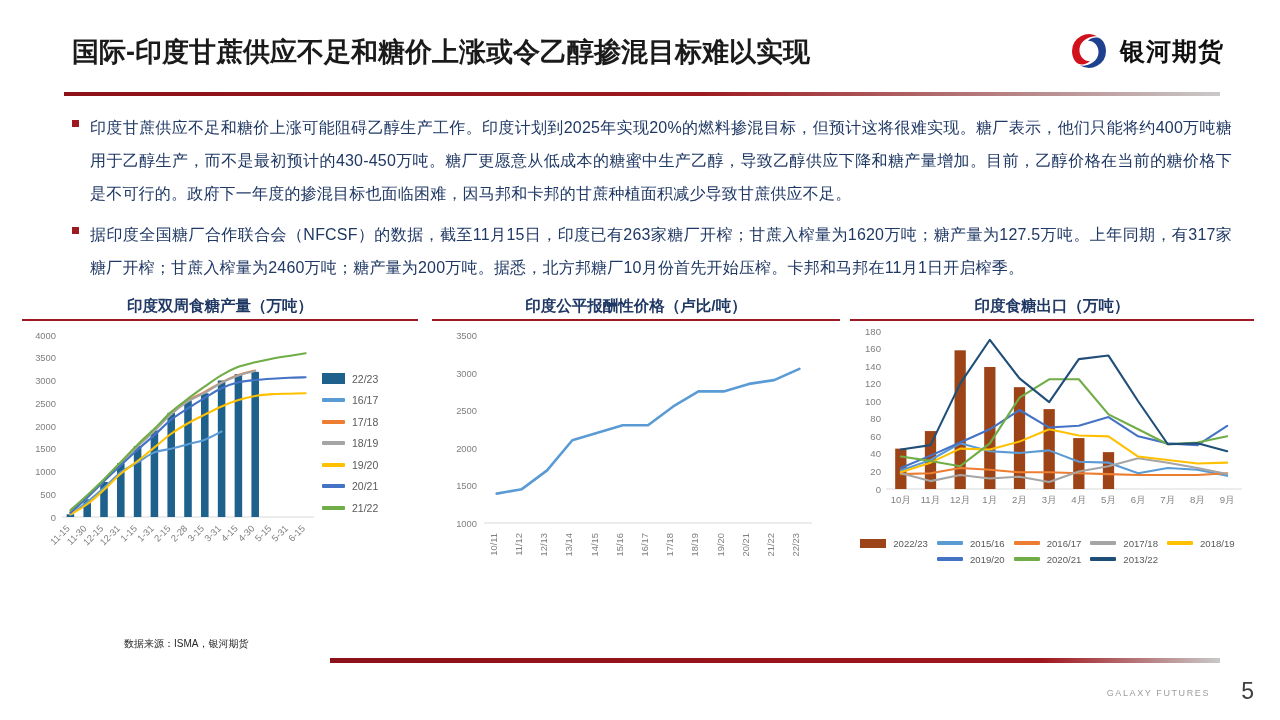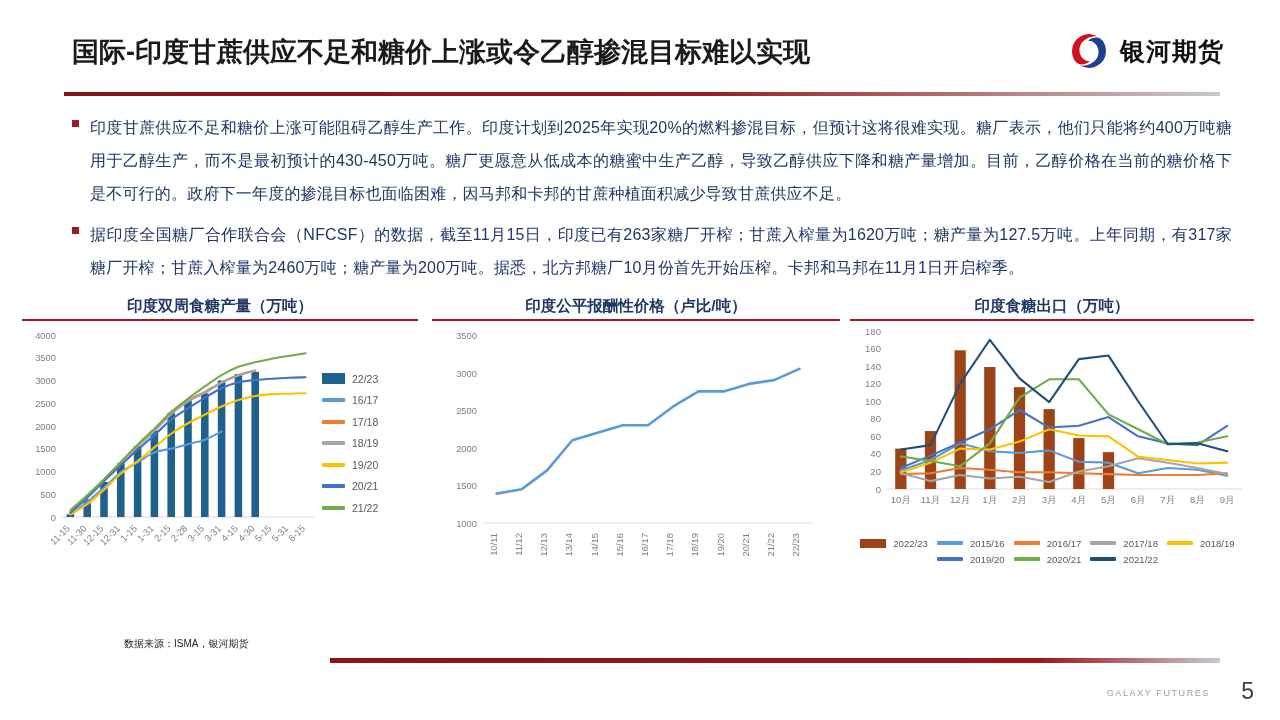--- a/index.html
+++ b/index.html
@@ -294,21 +294,21 @@
           <div class="legend-row">
             <span class="legend-swatch" style="background: rgb(68, 114, 196);"></span>
             <span class="legend-label">2019/20</span>
           </div>
           <div class="legend-row">
             <span class="legend-swatch" style="background: rgb(112, 173, 71);"></span>
             <span class="legend-label">2020/21</span>
           </div>
           <div class="legend-row">
             <span class="legend-swatch" style="background: rgb(31, 78, 121);"></span>
-            <span class="legend-label">2021/22</span>
+            <span class="legend-label">2013/22</span>
           </div>
         </div>
     </div>
   </div>
 
   <div class="src-note">数据来源：ISMA，银河期货</div>
   <div class="footer-bar"></div>
   <div class="footer-brand">GALAXY FUTURES</div>
   <div class="page-no">5</div>
 

